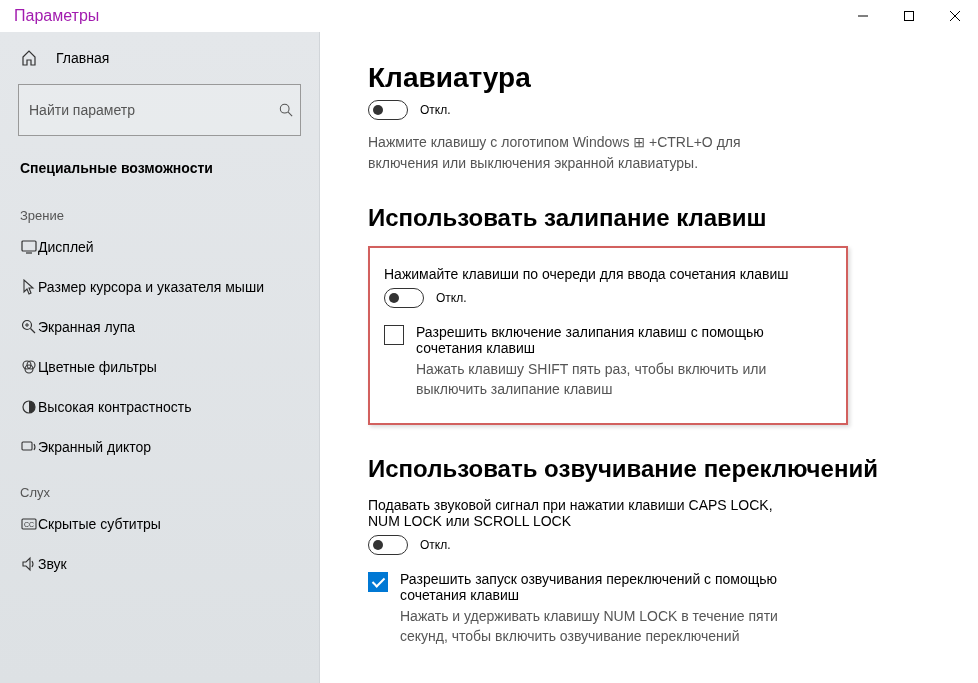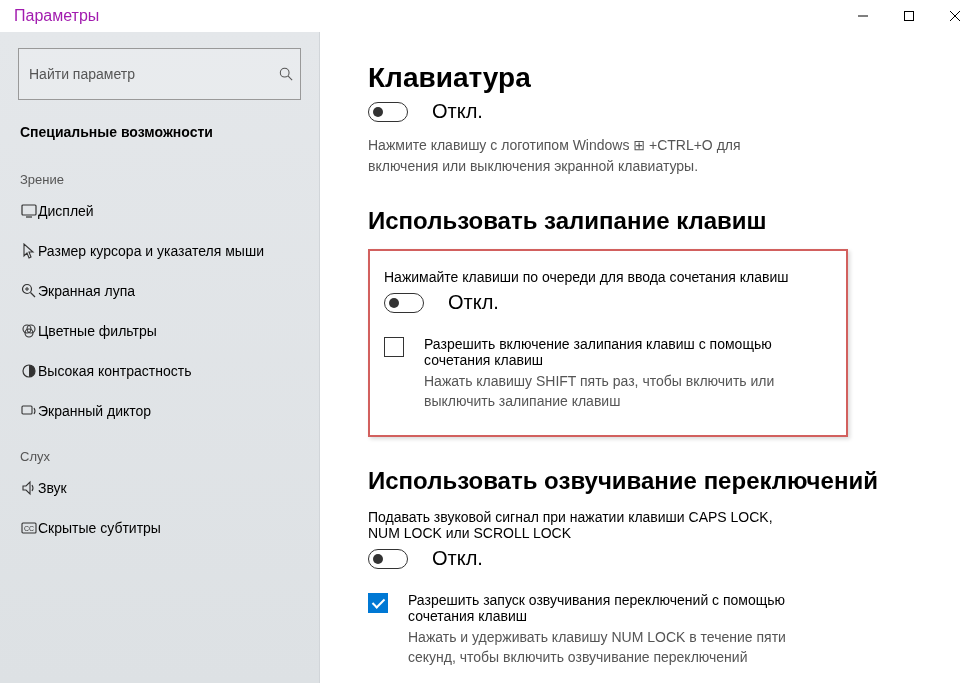--- a/index.html
+++ b/index.html
@@ -22,26 +22,26 @@
 .section-title { font-size: 14px; font-weight: 600; padding: 10px 20px 14px; }
 .group-label { font-size: 13px; color: #555; padding: 18px 20px 4px; }
 .nav-item { display: flex; align-items: center; padding: 12px 20px; font-size: 14px; cursor: pointer; }
 .nav-item .icon { width: 18px; display: flex; justify-content: center; color: #333; }
 
 .main { flex: 1; padding: 30px 48px 0 48px; overflow-y: auto; }
 .page-title { font-size: 28px; font-weight: 600; margin-bottom: 4px; }
 .toggle-row { display: flex; align-items: center; gap: 12px; margin: 6px 0 12px; }
 .toggle { width: 40px; height: 20px; border: 1px solid #333; border-radius: 10px; background: #fff; position: relative; cursor: pointer; }
 .toggle::after { content: ''; position: absolute; width: 10px; height: 10px; background: #333; border-radius: 50%; top: 4px; left: 4px; }
-.toggle-label { font-size: 20px; margin-left: 12px; }
+.toggle-label { font-size: 12px; }
 .helper-text { font-size: 14px; color: #555; max-width: 440px; line-height: 1.5; margin-bottom: 30px; }
 .section-heading { font-size: 24px; font-weight: 600; margin: 0 0 14px; }
 .setting-label { font-size: 14px; margin-bottom: 2px; }
 .highlight-box { border: 2px solid #d2605e; padding: 18px 14px 24px; margin-bottom: 30px; max-width: 480px; box-shadow: 2px 2px 4px rgba(0,0,0,0.15); }
-.check-row { display: flex; gap: 20px; margin-top: 22px; }
+.check-row { display: flex; gap: 12px; margin-top: 16px; }
 .checkbox { width: 20px; height: 20px; border: 1px solid #333; background: #fff; cursor: pointer; flex-shrink: 0; margin-top: 1px; display: flex; align-items: center; justify-content: center; }
 .checkbox.checked { background: #0078d4; border-color: #0078d4; }
 .checkbox.checked::after { content: ''; width: 5px; height: 10px; border: solid #fff; border-width: 0 2px 2px 0; transform: rotate(45deg); margin-top: -3px; }
 .check-content { flex: 1; font-size: 14px; }
 .check-content .sub { color: #555; margin-top: 4px; line-height: 1.4; }
 
 svg { display: block; }
 </style>
 </head>
 <body>
@@ -63,20 +63,28 @@
         <svg viewBox="0 0 10 10">
           <line x1="0" y1="0" x2="10" y2="10" stroke="#000" stroke-width="1"></line>
           <line x1="10" y1="0" x2="0" y2="10" stroke="#000" stroke-width="1"></line>
         </svg>
       </div>
   </div>
 </div>
 
 <div class="body-wrap">
   <div class="sidebar">
+    <div class="home-row">
+      <span class="icon">
+          <svg width="16" height="16" viewBox="0 0 16 16">
+            <path d="M2 7 L8 1 L14 7 L14 15 L10 15 L10 10 L6 10 L6 15 L2 15 Z" fill="none" stroke="#333" stroke-width="1.2"></path>
+          </svg>
+        </span>
+      <span>Главная</span>
+    </div>
     <div class="search-wrap">
       <input class="search-box" placeholder="Найти параметр" style="">
       <span class="search-icon-right">
           <svg width="14" height="14" viewBox="0 0 16 16">
             <circle cx="6.5" cy="6.5" r="5" fill="none" stroke="#555" stroke-width="1.2"></circle>
             <line x1="10.5" y1="10.5" x2="15" y2="15" stroke="#555" stroke-width="1.2"></line>
           </svg>
         </span>
     </div>
     <div class="section-title">Специальные возможности</div>
@@ -138,34 +146,34 @@
           </svg>
         </span>
       <span>Экранный диктор</span>
     </div>
 
     <div class="group-label">Слух</div>
 
     <div class="nav-item">
       <span class="icon">
           <svg width="16" height="16" viewBox="0 0 16 16">
+            <rect x="1" y="3" width="14" height="10" rx="1" fill="none" stroke="#333" stroke-width="1.1"></rect>
+            <text x="8" y="11" font-size="7" text-anchor="middle" fill="#333">CC</text>
+          </svg>
+        </span>
+      <span>Скрытые субтитры</span>
+    </div>
+    <div class="nav-item">
+      <span class="icon">
+          <svg width="16" height="16" viewBox="0 0 16 16">
             <path d="M2 6 L5 6 L9 2 L9 14 L5 10 L2 10 Z" fill="none" stroke="#333" stroke-width="1.1"></path>
             <path d="M11 5 Q13 8 11 11" fill="none" stroke="#333" stroke-width="1.1"></path>
           </svg>
         </span>
       <span>Звук</span>
-    </div>
-    <div class="nav-item">
-      <span class="icon">
-          <svg width="16" height="16" viewBox="0 0 16 16">
-            <rect x="1" y="3" width="14" height="10" rx="1" fill="none" stroke="#333" stroke-width="1.1"></rect>
-            <text x="8" y="11" font-size="7" text-anchor="middle" fill="#333">CC</text>
-          </svg>
-        </span>
-      <span>Скрытые субтитры</span>
     </div>
   </div>
 
   <div class="main">
     <div class="page-title">Клавиатура</div>
 
     <div class="toggle-row">
       <div class="toggle"></div>
       <span class="toggle-label">Откл.</span>
     </div>

